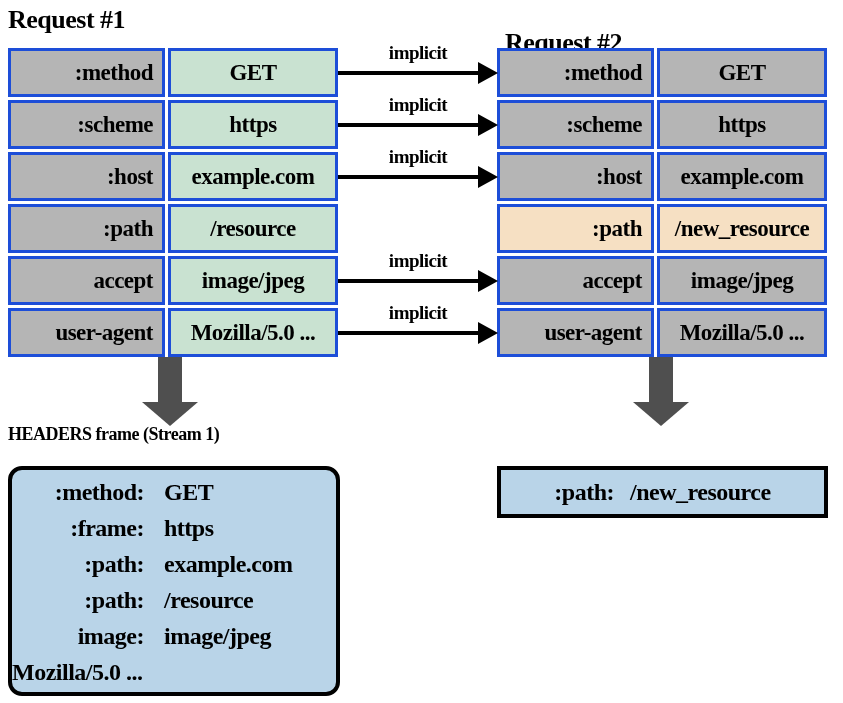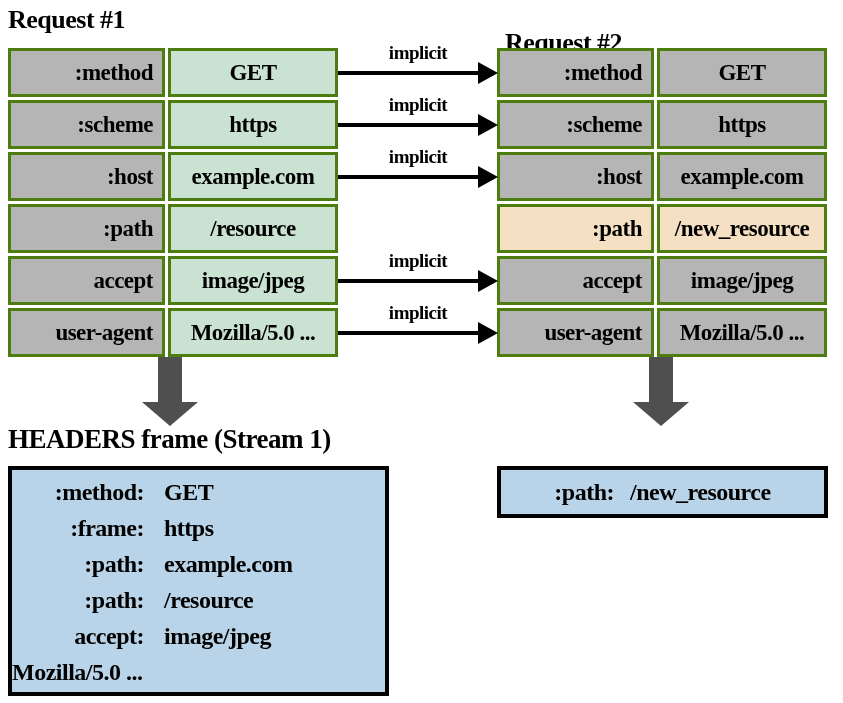--- a/index.html
+++ b/index.html
@@ -22,21 +22,21 @@
   
   .htable {
     position: absolute;
     top: 48px;
     display: grid;
     grid-template-columns: 157px 170px;
     grid-auto-rows: 49px;
     gap: 3px;
   }
   .htable .cell {
-    border: 3px solid #4d7c0f;
+    border: 3px solid #1d4ed8;
     box-sizing: border-box;
     display: flex;
     align-items: center;
     font-size: 23px;
     font-weight: bold;
     letter-spacing: -0.5px;
     white-space: nowrap;
     overflow: hidden;
   }
   .cell.key { justify-content: flex-end; padding-right: 9px; }
@@ -78,29 +78,29 @@
   
   .down-arrow { position: absolute; top: 357px; width: 56px; }
   .down-arrow .stem { margin: 0 auto; width: 24px; height: 45px; background: #4f4f4f; }
   .down-arrow .head {
     width: 0; height: 0;
     border-left: 28px solid transparent;
     border-right: 28px solid transparent;
     border-top: 24px solid #4f4f4f;
   }
   
-  .frame-title { top: 424px; font-size: 27px; text-align: center; }
+  .frame-title { top: 424px; font-size: 18px; text-align: center; }
   .frame-box {
     position: absolute;
     top: 466px;
     background: #b9d4e8;
     border: 4px solid #000;
     box-sizing: border-box;
   }
-  .frame-box-1 { left: 8px;  width: 381px; height: 230px; padding-top: 4px; }
+  .frame-box-1 { left: 8px;  width: 332px; height: 230px; padding-top: 4px; border-radius: 14px; }
   .frame-box-2 { left: 497px; width: 331px; height: 52px; }
   .frame-line {
     display: grid;
     grid-template-columns: 132px 1fr;
     column-gap: 20px;
     line-height: 36px;
     font-size: 24px;
     font-weight: bold;
     letter-spacing: -0.5px;
     white-space: nowrap;
@@ -205,21 +205,21 @@
     </div>
     <div class="frame-line">
       <span class="fkey">:path:</span>
       <span class="fval">example.com</span>
     </div>
     <div class="frame-line">
       <span class="fkey">:path:</span>
       <span class="fval">/resource</span>
     </div>
     <div class="frame-line">
-      <span class="fkey">accept:</span>
+      <span class="fkey">image:</span>
       <span class="fval">image/jpeg</span>
     </div>
     <div class="frame-line">
       <span class="fval">Mozilla/5.0 ...</span>
     </div>
   </div>
 
   <div class="frame-box frame-box-2">
     <div class="frame-line-center">
       <span class="fkey">:path:</span>

